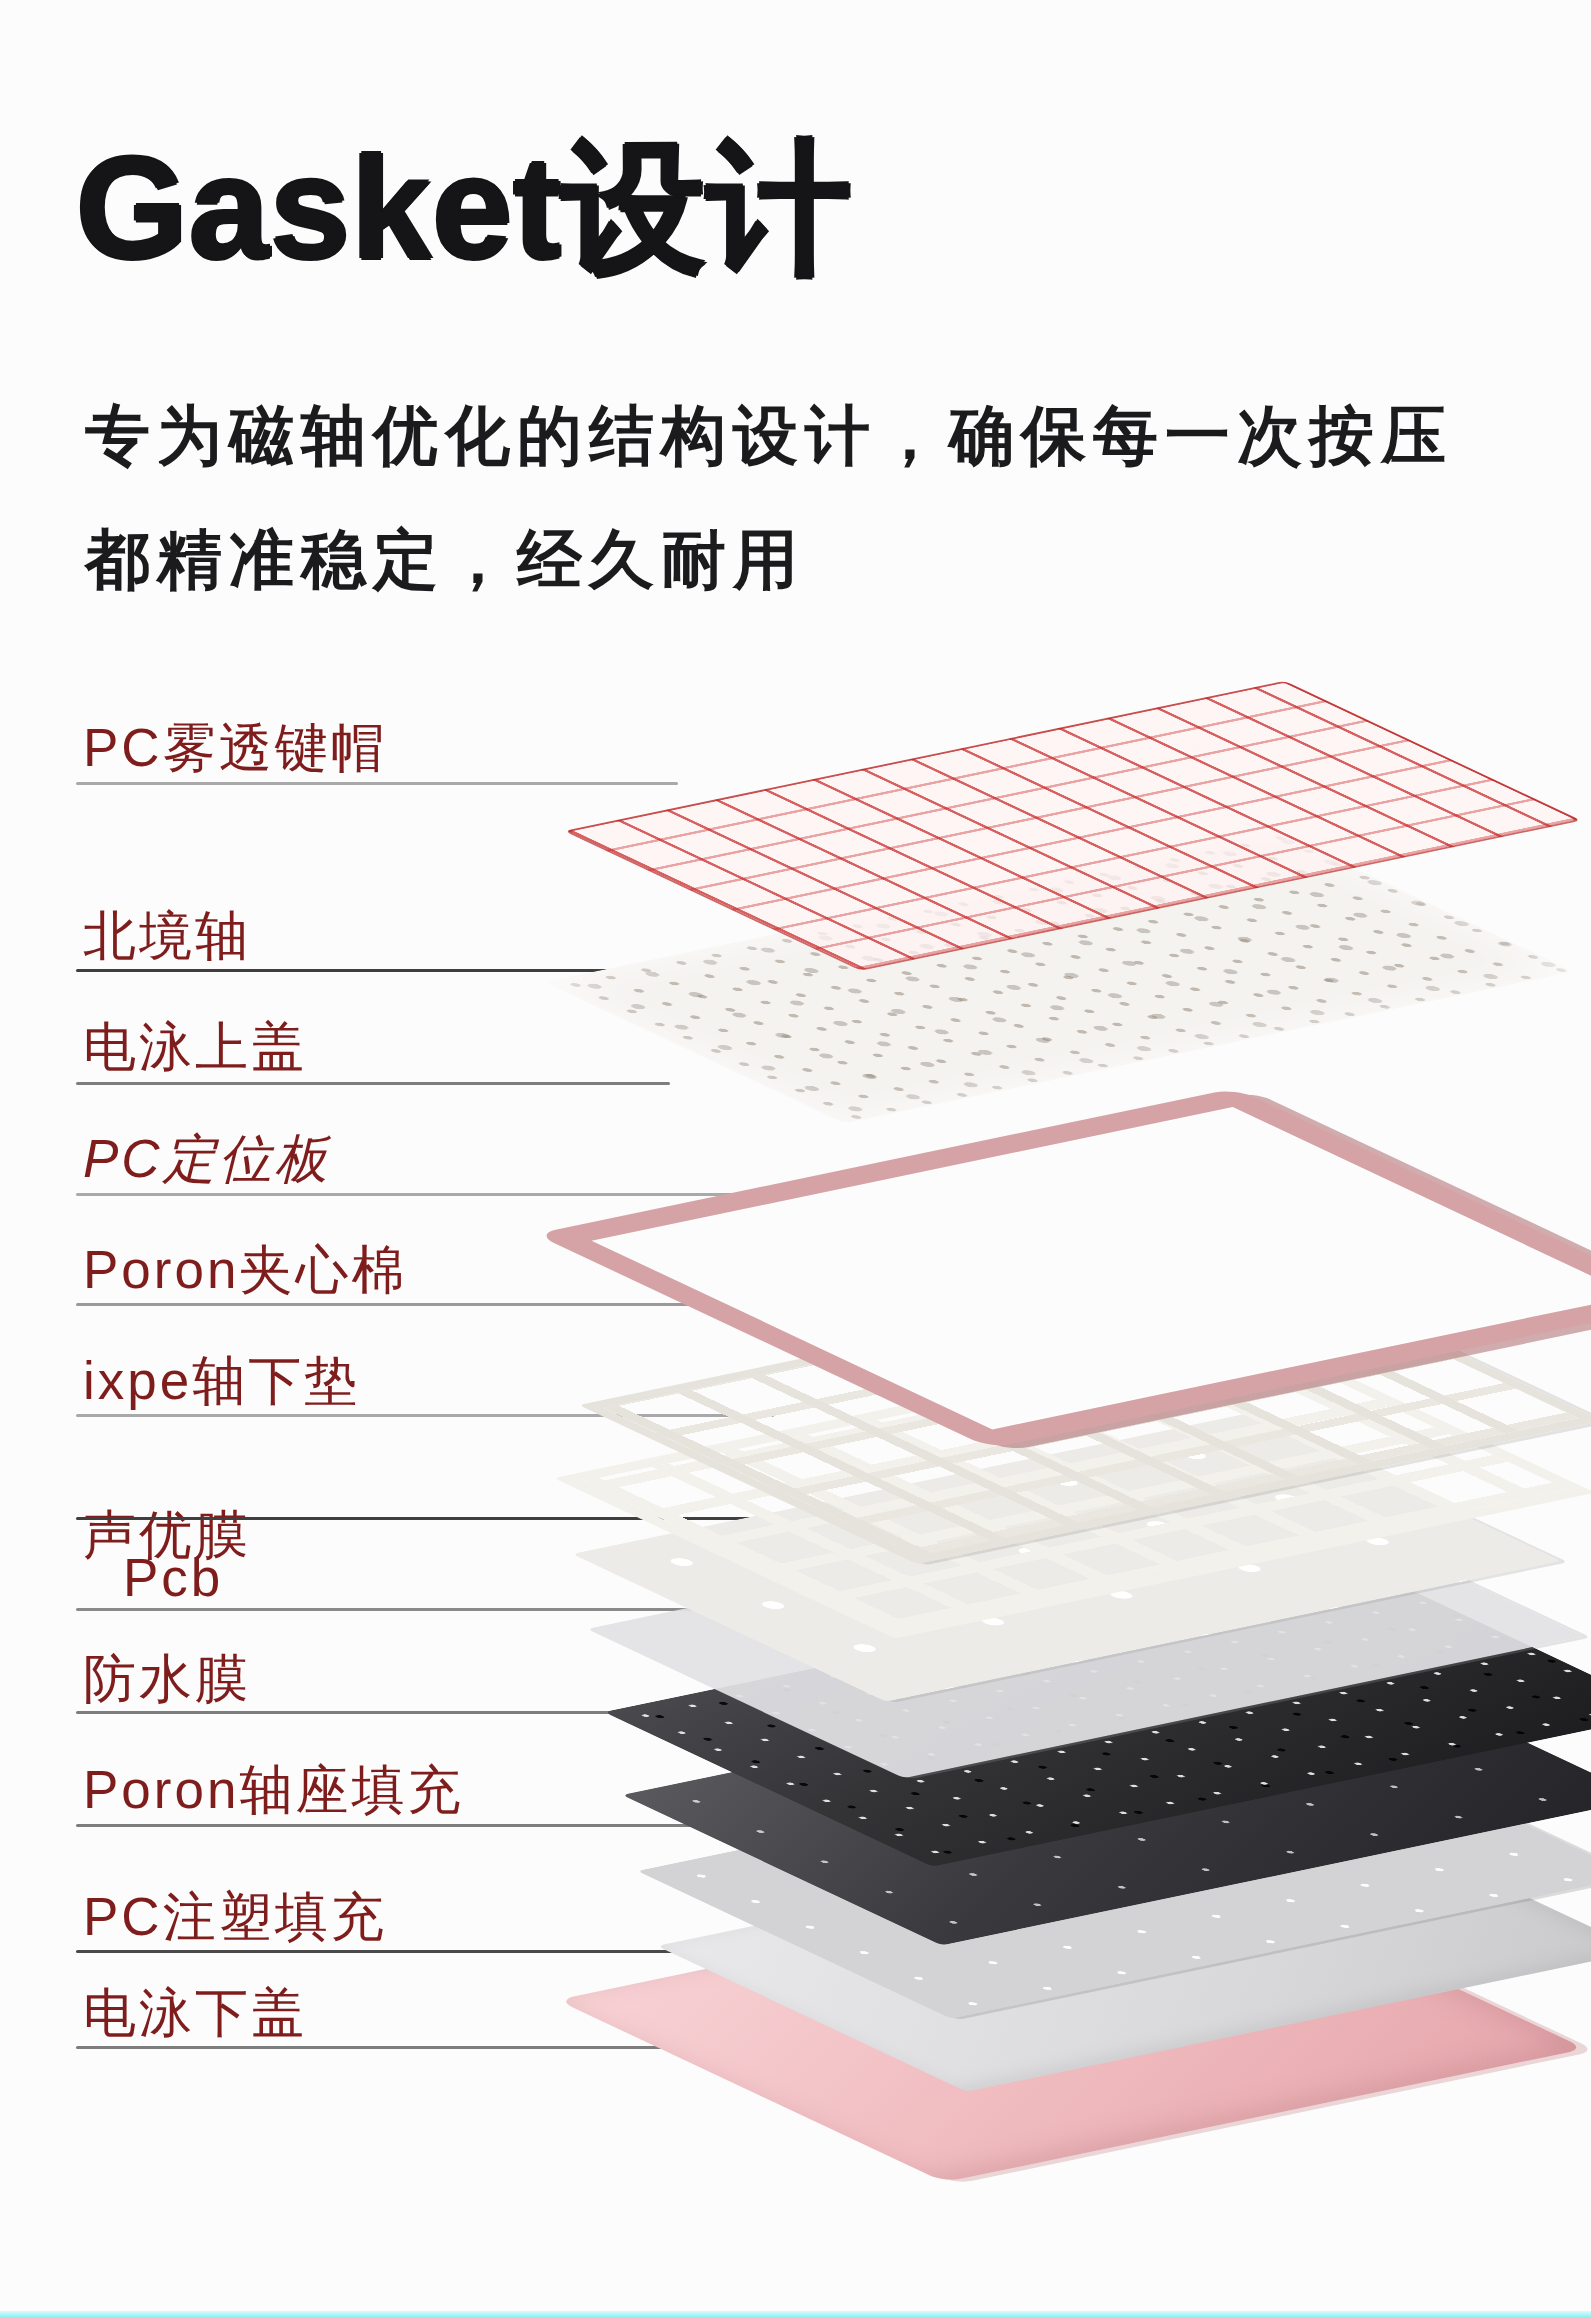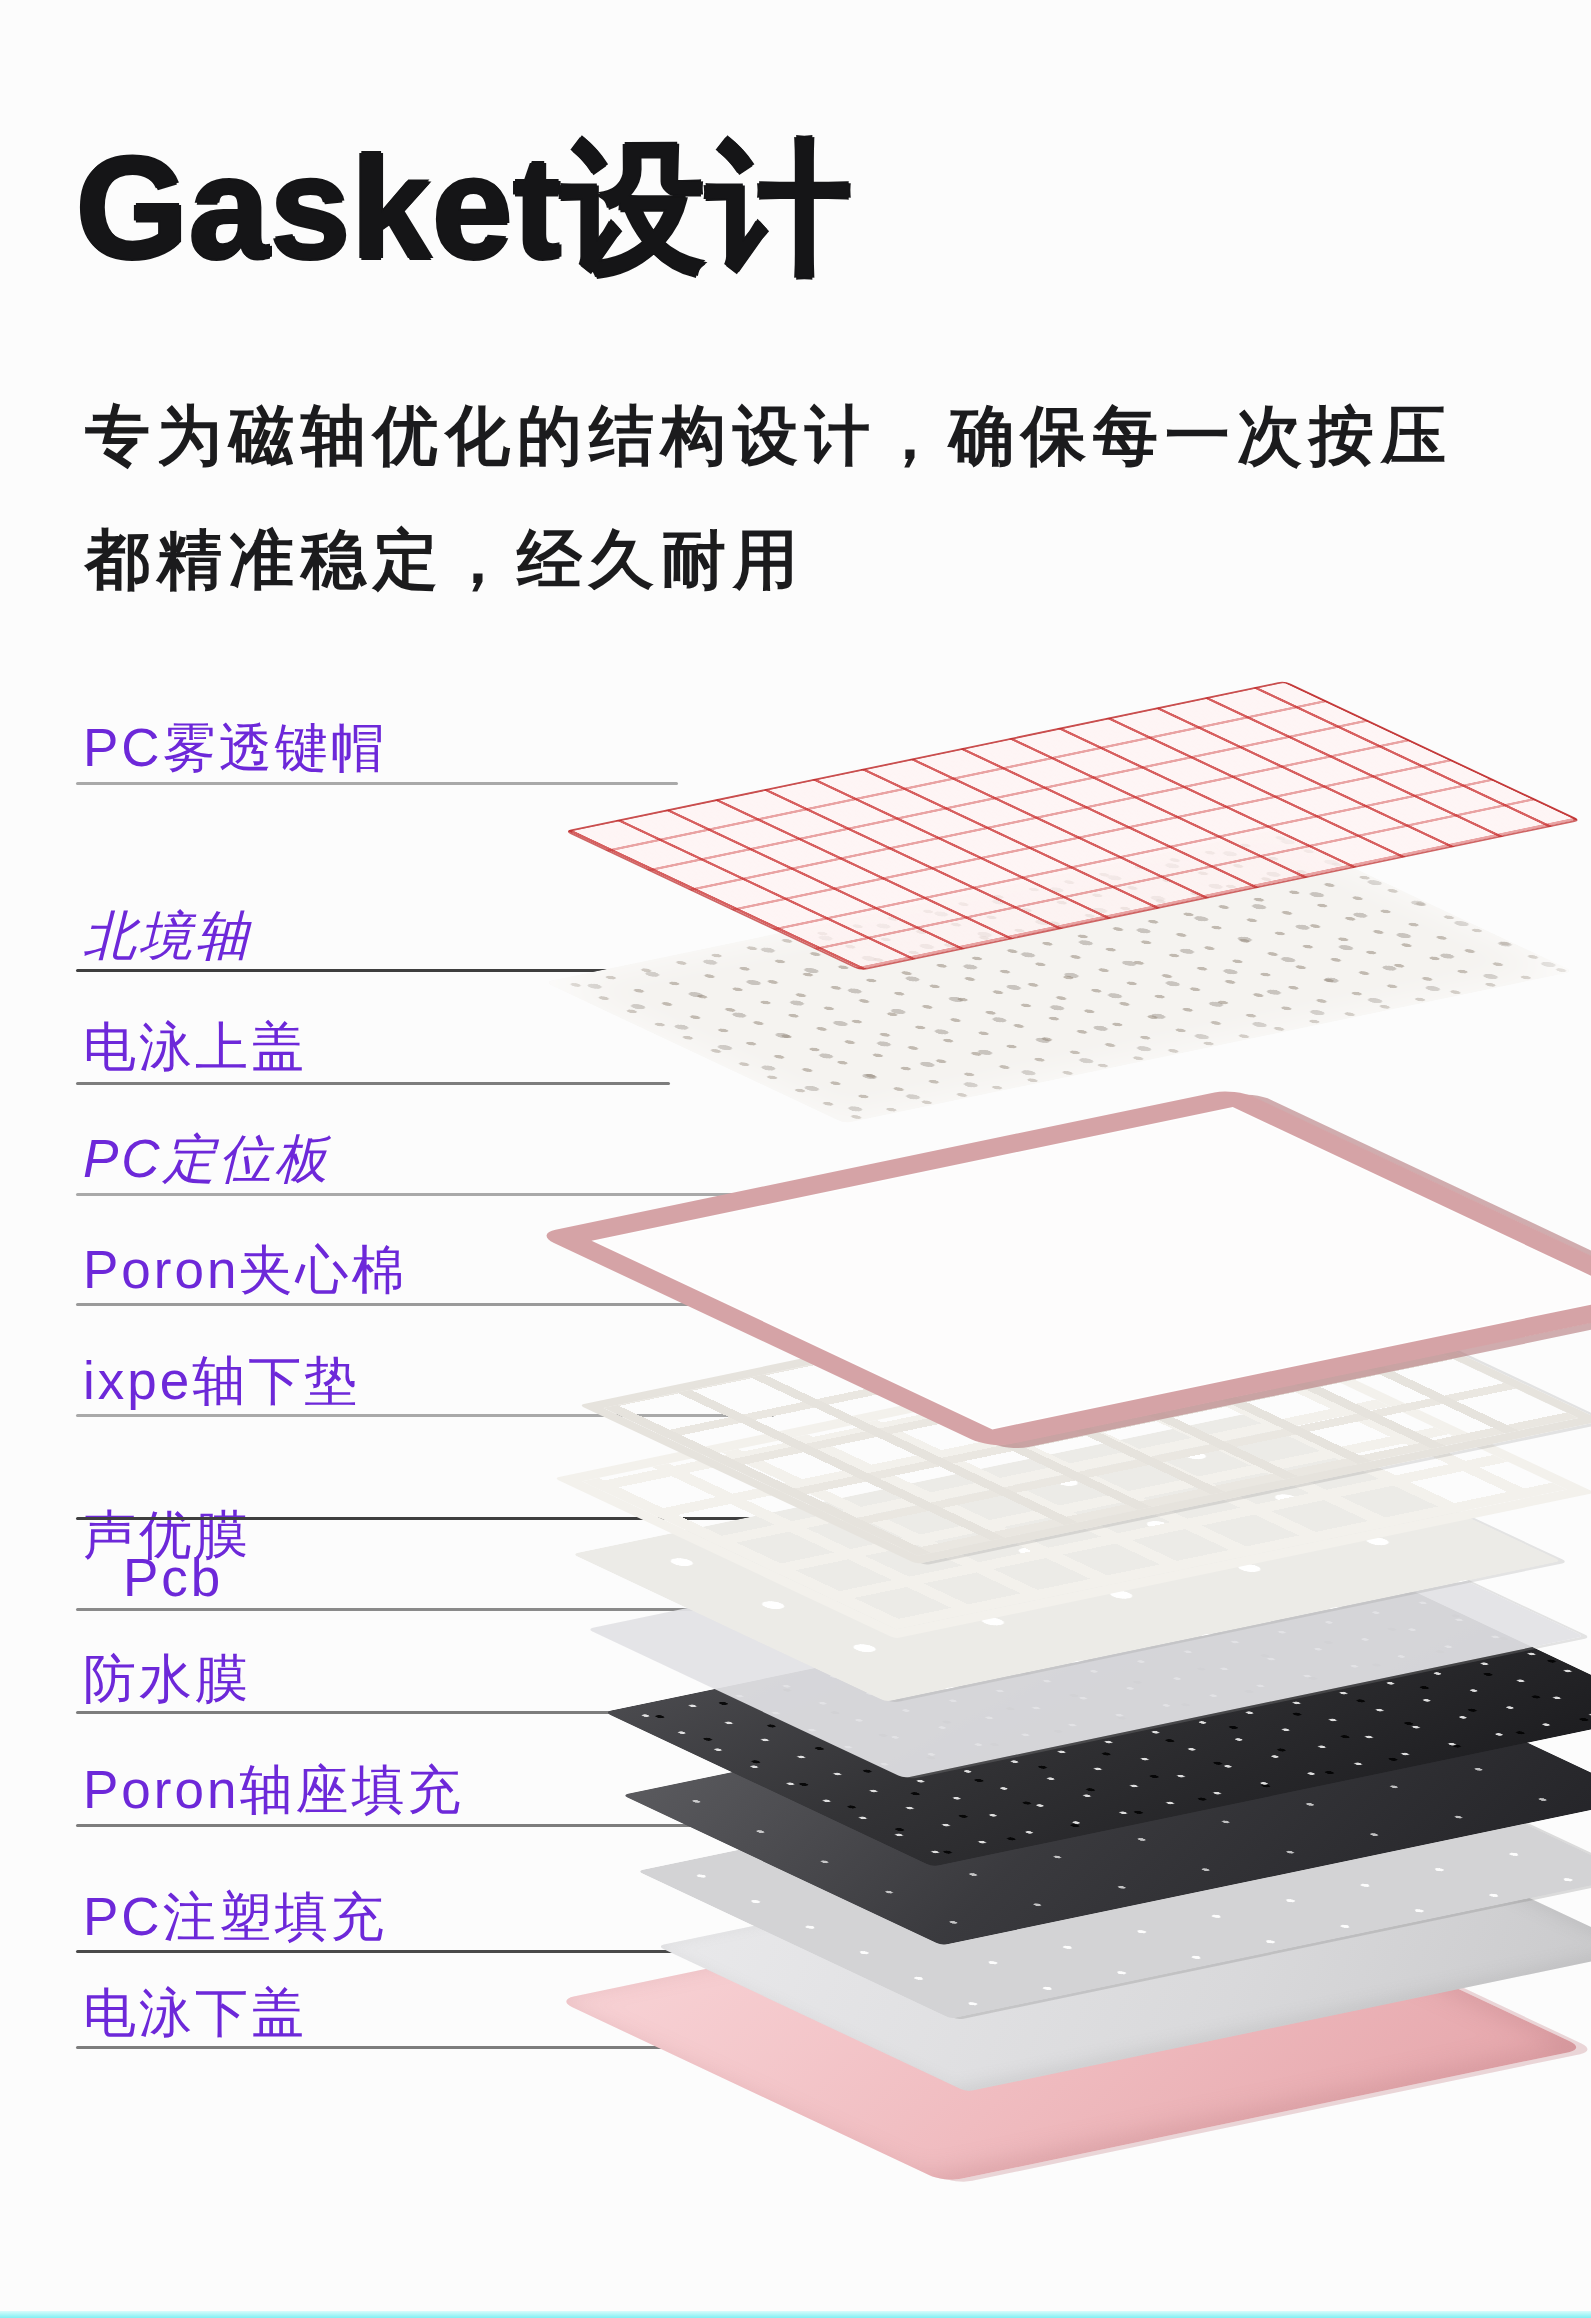--- a/index.html
+++ b/index.html
@@ -6,21 +6,21 @@
   body{width:1591px;height:2319px;overflow:hidden;background:#fcfcfc;
        font-family:"Liberation Sans","DejaVu Sans",sans-serif;}
   #page{position:relative;width:1591px;height:2319px;overflow:hidden;background:#fcfcfc;}
 
   
   #title{position:absolute;left:76px;top:113px;font-size:144px;font-weight:900;
          color:#151517;letter-spacing:1px;white-space:nowrap;
          text-shadow:2px 0 #151517,-2px 0 #151517,0 2px #151517,0 -2px #151517;}
   #subtitle{position:absolute;left:85px;top:374px;font-size:65px;font-weight:600;
             color:#1b1b1d;letter-spacing:7px;line-height:1.9;white-space:nowrap;}
-  .label{position:absolute;left:83px;font-size:53px;font-weight:500;color:#6d28d9;
+  .label{position:absolute;left:83px;font-size:53px;font-weight:500;color:#7f1d1d;
          letter-spacing:3px;white-space:nowrap;}
   .leader{position:absolute;left:76px;height:3px;border-radius:1.5px;}
 
   
   .layer{position:absolute;transform-origin:0 0;
          transform:matrix(0.979,-0.204,0.905,0.426,0,0);}
 
   .layer-keycaps{background-color:rgba(255,244,244,0.55);
     background-image:
       repeating-linear-gradient(90deg, rgba(205,58,58,0.80) 0 4px, rgba(255,238,238,0.28) 4px 50px),
@@ -91,21 +91,21 @@
 
 <div id="page">
   <div id="title">Gasket设计</div>
   <div id="subtitle">
     <div>专为磁轴优化的结构设计，确保每一次按压</div>
     <div>都精准稳定，经久耐用</div>
   </div>
   <div id="labels">
       <div class="label" style="top: 713px;">PC雾透键帽</div>
       <div class="leader" style="top: 782px; width: 602px; background: rgb(169, 169, 169);"></div>
-      <div class="label" style="top: 901px; font-style: italic;">北境轴</div>
+      <div class="label" style="top: 901px;">北境轴</div>
       <div class="leader" style="top: 969px; width: 653px; background: rgb(63, 63, 63);"></div>
       <div class="label" style="top: 1012px;">电泳上盖</div>
       <div class="leader" style="top: 1082px; width: 594px; background: rgb(125, 125, 125);"></div>
       <div class="label" style="top: 1124px; font-style: italic;">PC定位板</div>
       <div class="leader" style="top: 1193px; width: 757px; background: rgb(169, 169, 169);"></div>
       <div class="label" style="top: 1235px;">Poron夹心棉</div>
       <div class="leader" style="top: 1303px; width: 675px; background: rgb(154, 154, 154);"></div>
       <div class="label" style="top: 1346px;">ixpe轴下垫</div>
       <div class="leader" style="top: 1414px; width: 698px; background: rgb(169, 169, 169);"></div>
       <div class="label" style="top: 1500px;">声优膜</div>

